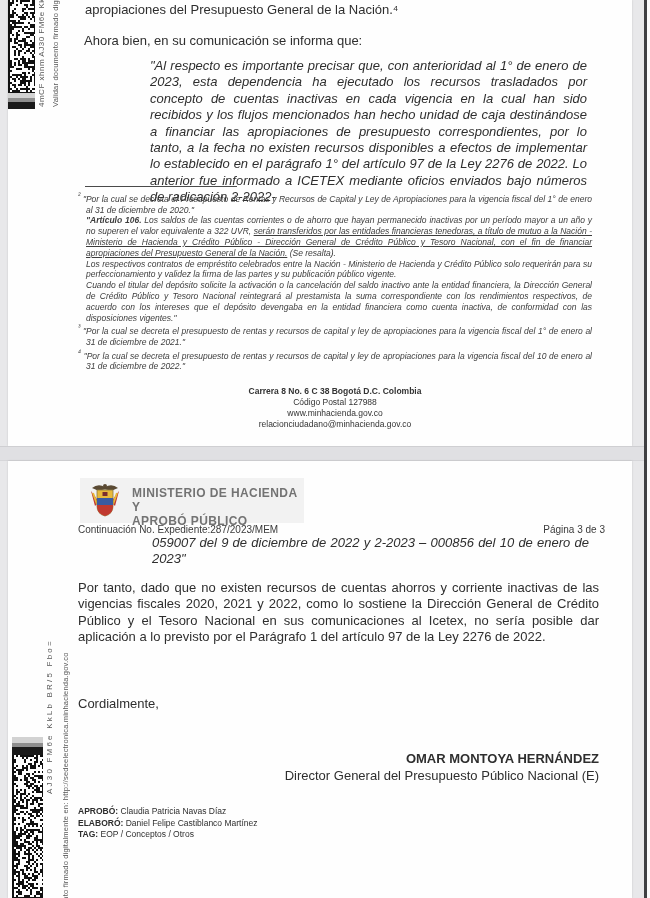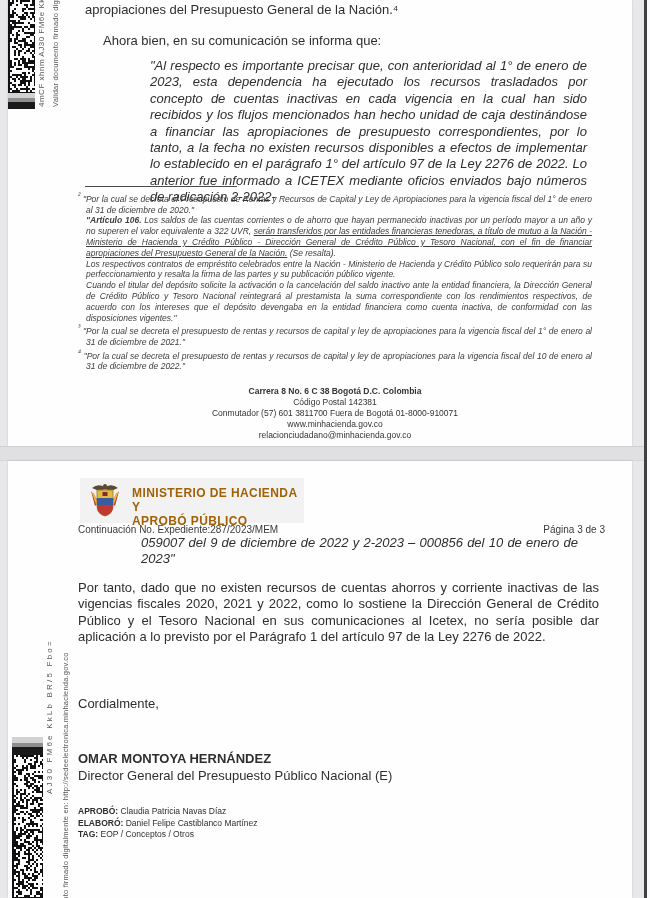--- a/index.html
+++ b/index.html
@@ -13,60 +13,59 @@
   .quote{font-style:italic;text-align:justify;font-size:13px;color:#2e2e2e;line-height:16.4px;}
   .fn-block{font-size:8.5px;line-height:10.8px;color:#3c3c3c;font-style:italic;text-align:justify;}
   .fn{padding-left:8px;text-indent:-8px;}
   .fn-cont{padding-left:8px;}
   .u{text-decoration:underline;}
   .sep{border-top:1px solid #4a4a4a;height:0;}
   .footer{font-size:8.5px;line-height:11px;color:#333;text-align:center;}
   .footer .b1{font-weight:bold;}
   .hdr-small{font-size:10px;color:#3a3a3a;}
   .logo-box{background:#f2f2f2;}
-  .logo-text{font-size:12px;font-weight:bold;color:#a16207;letter-spacing:.4px;line-height:14px;}
-  .center{text-align:left;}
+  .logo-text{font-size:12px;font-weight:bold;color:#737373;letter-spacing:.4px;line-height:14px;}
+  .center{text-align:right;}
   .bold{font-weight:bold;}
   .approvals{font-size:8.5px;line-height:11.5px;color:#2e2e2e;}
   .approvals b{font-weight:bold;}
   .vtext{position:absolute;white-space:nowrap;transform:rotate(-90deg);transform-origin:0 0;height:10px;line-height:10px;color:#575757;}
   .vt-hash{font-size:8px;letter-spacing:.5px;}
   .vt-hash-b{font-size:8px;letter-spacing:2.2px;}
   .vt-link{font-size:7.5px;letter-spacing:.2px;}
   .bars div{width:100%;}
   .gap-band{left:0;width:650px;top:446px;height:15px;background:#e0e0e3;border-top:1px solid #cfcfd2;border-bottom:1px solid #d6d6d9;box-sizing:border-box;}
   .edge-line{left:644px;top:0;width:3px;height:898px;background:#3f3f42;}
   .edge-white{left:647px;top:0;width:3px;height:898px;background:#fbfbfc;}
   svg{display:block;}
 </style>
 </head>
 <body>
 
 <div id="root">
 
   <div id="page1" class="page">
     <div class="abs body-text" style="left:77px;top:2px;width:508px;">apropiaciones del Presupuesto General de la Nación.⁴</div>
-    <div class="abs body-text" style="left:95px;top:33px;width:508px;">Ahora bien, en su comunicación se informa que:</div>
+    <div class="abs body-text" style="left:76px;top:33px;width:508px;">Ahora bien, en su comunicación se informa que:</div>
     <div class="abs quote" style="left:142px;top:58px;width:437px;">"Al respecto es importante precisar que, con anterioridad al 1° de enero de 2023, esta dependencia ha ejecutado los recursos trasladados por concepto de cuentas inactivas en cada vigencia en la cual han sido recibidos y los flujos mencionados han hecho unidad de caja destinándose a financiar las apropiaciones de presupuesto correspondientes, por lo tanto, a la fecha no existen recursos disponibles a efectos de implementar lo establecido en el parágrafo 1° del artículo 97 de la Ley 2276 de 2022. Lo anterior fue informado a ICETEX mediante oficios enviados bajo números de radicación 2-2022-</div>
 
     <div class="abs sep" style="left:77px;top:186px;width:152px;"></div>
 
     <div class="abs fn-block" style="left:70px;top:191px;width:514px;">
       <div class="fn"><sup>²</sup><span> "Por la cual se decreta el Presupuesto de Rentas y Recursos de Capital y Ley de Apropiaciones para la vigencia fiscal del 1° de enero al 31 de diciembre de 2020."</span></div>
       <div class="fn-cont"><b>"Artículo 106.</b><span> Los saldos de las cuentas corrientes o de ahorro que hayan permanecido inactivas por un período mayor a un año y no superen el valor equivalente a 322 UVR, </span><span class="u">serán transferidos por las entidades financieras tenedoras, a título de mutuo a la Nación - Ministerio de Hacienda y Crédito Público - Dirección General de Crédito Público y Tesoro Nacional, con el fin de financiar apropiaciones del Presupuesto General de la Nación.</span><span> (Se resalta).</span></div>
-      <div class="fn-cont">Los respectivos contratos de empréstito celebrados entre la Nación - Ministerio de Hacienda y Crédito Público solo requerirán para su perfeccionamiento y resalta la firma de las partes y su publicación público vigente.</div>
+      <div class="fn-cont">Los respectivos contratos de empréstito celebrados entre la Nación - Ministerio de Hacienda y Crédito Público solo requerirán para su perfeccionamiento y validez la firma de las partes y su publicación público vigente.</div>
       <div class="fn-cont">Cuando el titular del depósito solicite la activación o la cancelación del saldo inactivo ante la entidad financiera, la Dirección General de Crédito Público y Tesoro Nacional reintegrará al prestamista la suma correspondiente con los rendimientos respectivos, de acuerdo con los intereses que el depósito devengaba en la entidad financiera como cuenta inactiva, de conformidad con las disposiciones vigentes."</div>
       <div class="fn"><sup>³</sup><span> "Por la cual se decreta el presupuesto de rentas y recursos de capital y ley de apropiaciones para la vigencia fiscal del 1° de enero al 31 de diciembre de 2021."</span></div>
       <div class="fn"><sup>⁴</sup><span> "Por la cual se decreta el presupuesto de rentas y recursos de capital y ley de apropiaciones para la vigencia fiscal del 10 de enero al 31 de diciembre de 2022."</span></div>
     </div>
 
     <div class="abs footer" style="left:77px;top:386px;width:500px;">
       <div class="b1">Carrera 8 No. 6 C 38 Bogotá D.C. Colombia</div>
-      <div>Código Postal 142381</div>
-      <div>Conmutador (57) 601 3811700 Fuera de Bogotá 01-8000-910071</div>
+      <div>Código Postal 127988</div>
       <div>www.minhacienda.gov.co</div>
       <div>relacionciudadano@minhacienda.gov.co</div>
     </div>
   </div>
 
   <div class="abs gap-band"></div>
 
   <div id="page2" class="page">
     <div class="abs logo-box" style="left:72px;top:17px;width:224px;height:45px;">
       <div class="abs" style="left:10px;top:4px;">
@@ -84,21 +83,21 @@
       </div>
       <div class="abs logo-text" style="left:52px;top:8px;">
         <div>MINISTERIO DE HACIENDA Y</div>
         <div>APROBÓ PÚBLICO</div>
       </div>
     </div>
 
     <div class="abs hdr-small" style="left:70px;top:63px;">Continuación No. Expediente:287/2023/MEM</div>
     <div class="abs hdr-small" style="left:430px;top:63px;width:167px;text-align:right;">Página 3 de 3</div>
 
-    <div class="abs quote" style="left:133px;top:74px;width:437px;">059007 del 9 de diciembre de 2022 y 2-2023 – 000856 del 10 de enero de 2023"</div>
+    <div class="abs quote" style="left:144px;top:74px;width:437px;">059007 del 9 de diciembre de 2022 y 2-2023 – 000856 del 10 de enero de 2023"</div>
 
     <div class="abs body-text" style="left:70px;top:119px;width:521px;text-align:justify;">Por tanto, dado que no existen recursos de cuentas ahorros y corriente inactivas de las vigencias fiscales 2020, 2021 y 2022, como lo sostiene la Dirección General de Crédito Público y el Tesoro Nacional en sus comunicaciones al Icetex, no sería posible dar aplicación a lo previsto por el Parágrafo 1 del artículo 97 de la Ley 2276 de 2022.</div>
     <div class="abs body-text" style="left:70px;top:235px;">Cordialmente,</div>
 
     <div class="abs body-text center bold" style="left:70px;top:290px;width:521px;">OMAR MONTOYA HERNÁNDEZ</div>
     <div class="abs approvals" style="left:70px;top:345px;">
       <div><b>APROBÓ:</b><span> Claudia Patricia Navas Díaz</span></div>
       <div><b>ELABORÓ:</b><span> Daniel Felipe Castiblanco Martínez</span></div>
       <div><b>TAG:</b><span> EOP / Conceptos / Otros</span></div>
     </div>

